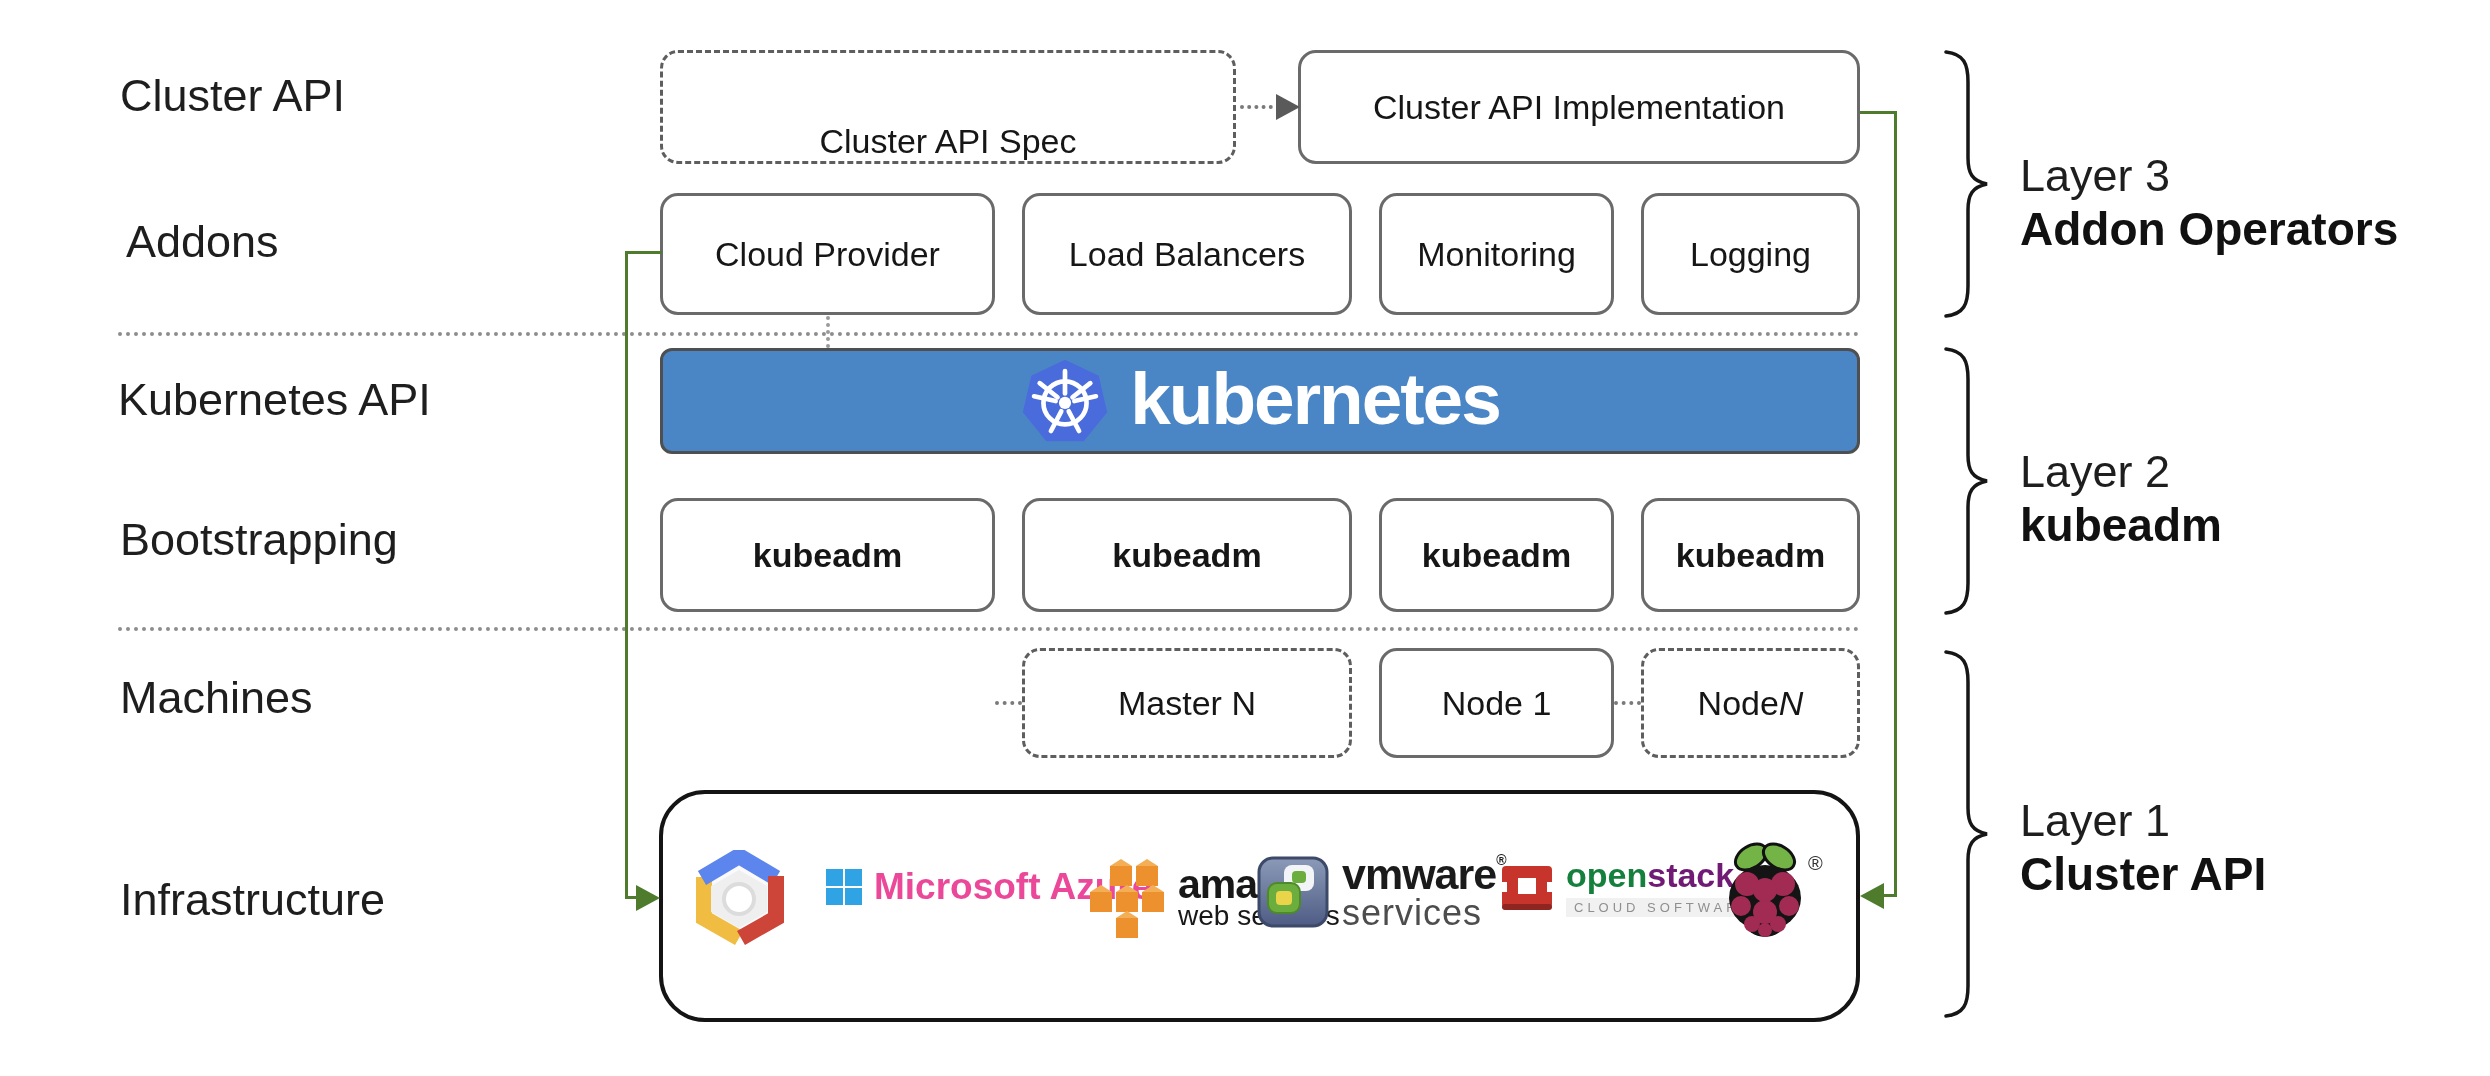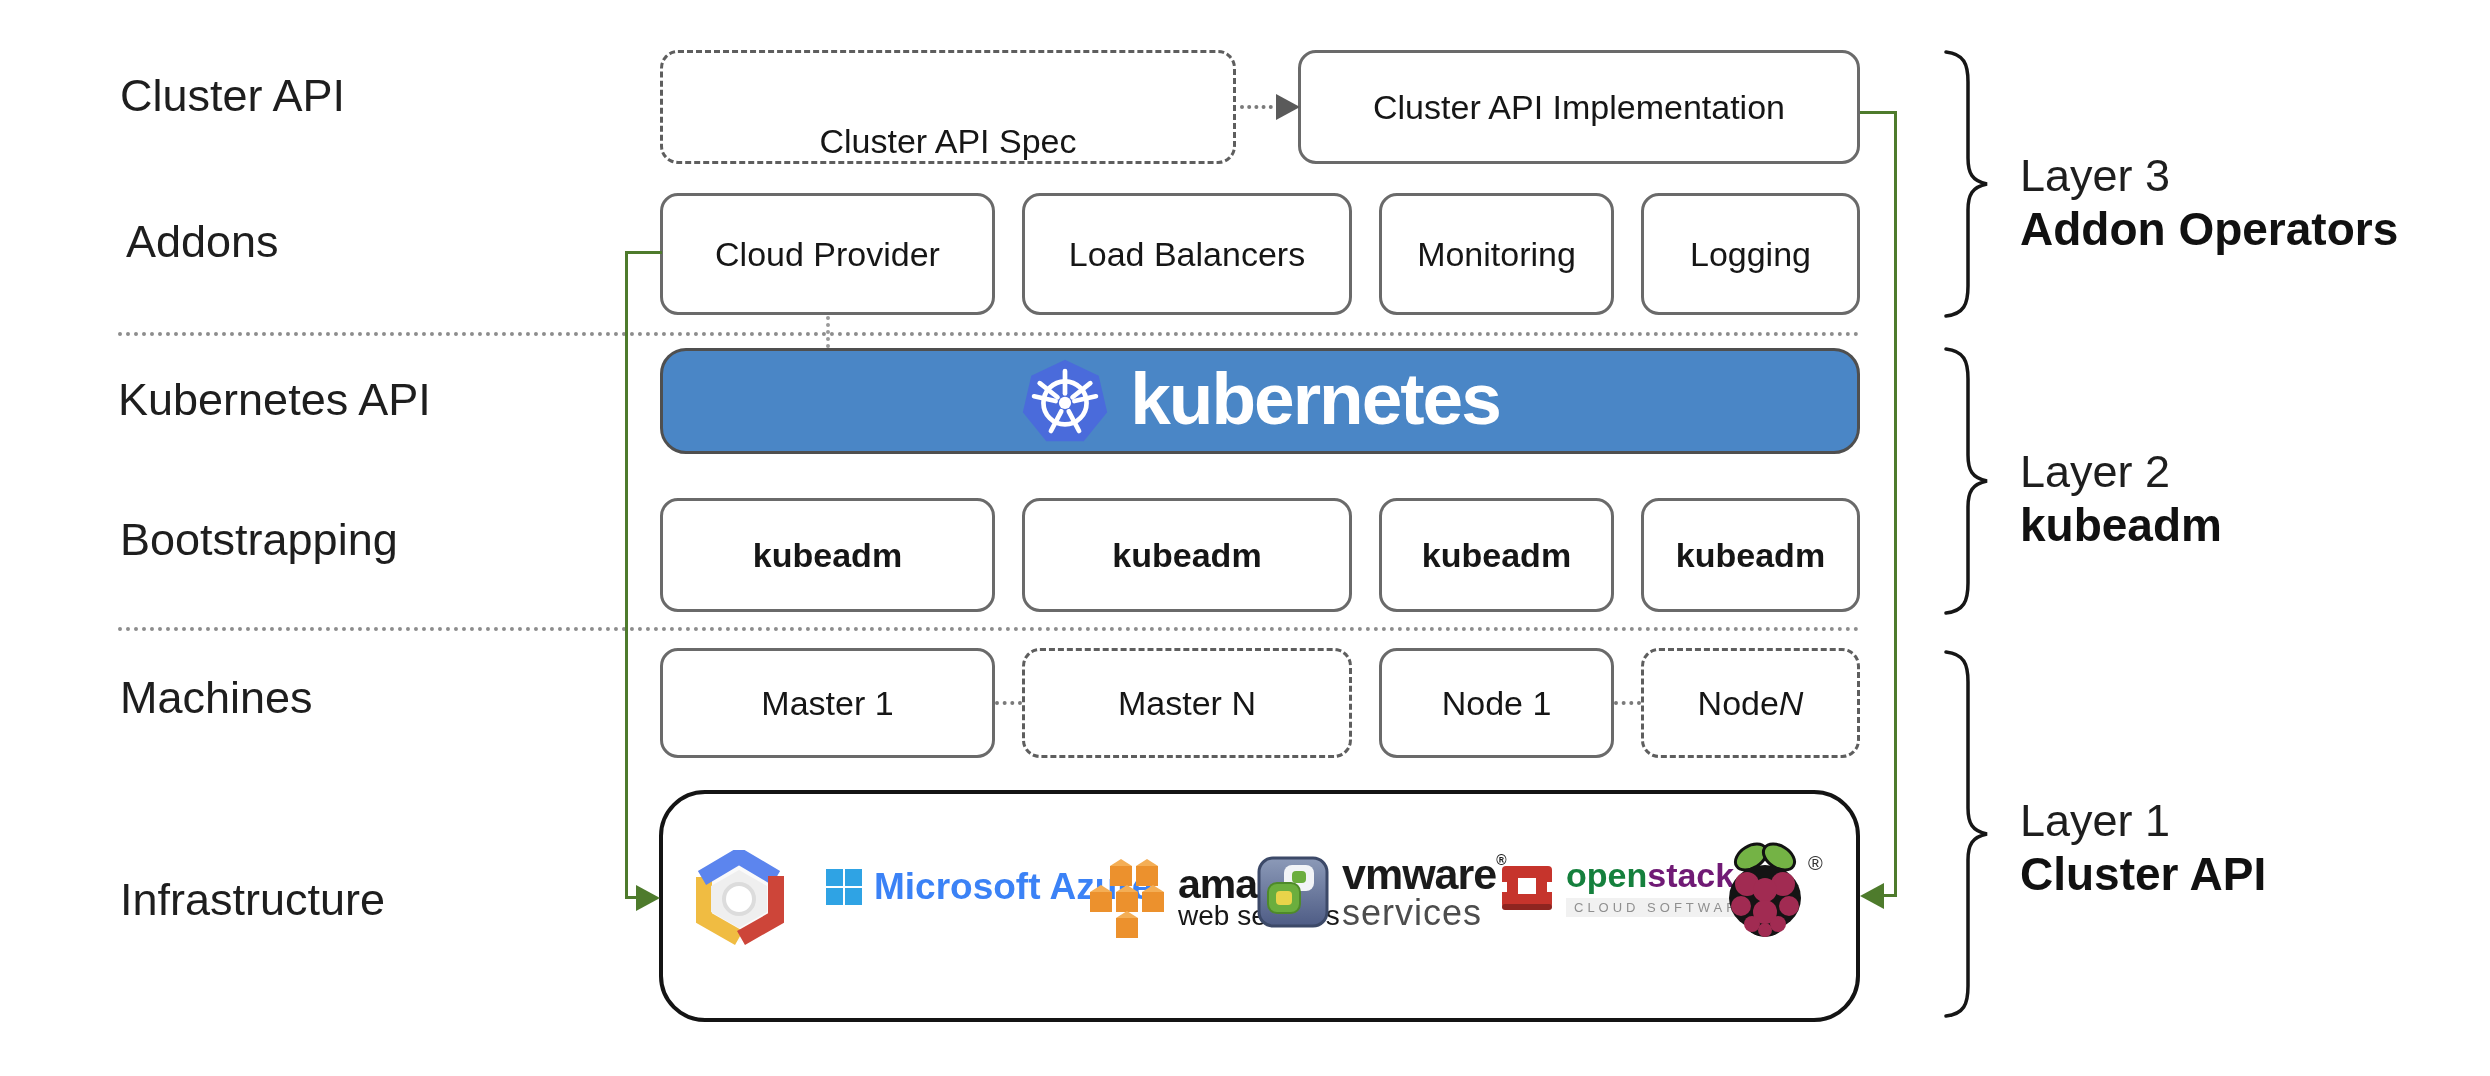--- a/index.html
+++ b/index.html
@@ -11,40 +11,40 @@
   .box{
     position:absolute;box-sizing:border-box;background:#fff;
     border:3px solid #6a6a6a;border-radius:18px;
     display:flex;align-items:center;justify-content:center;
     font-size:34px;color:#161616;white-space:nowrap;text-align:center;
   }
   .box.dashed{border:3.5px dashed #5e5e5e;}
   .box.bold{font-weight:bold;}
   .banner{
     position:absolute;box-sizing:border-box;left:660px;top:348px;width:1200px;height:106px;
-    background:#4A86C6;border:3px solid #4f4f4f;border-radius:26px;
+    background:#4A86C6;border:3px solid #4f4f4f;border-radius:12px;
     display:flex;align-items:center;justify-content:center;gap:20px;
   }
   .banner .wordmark{color:#ffffff;font-weight:bold;font-size:73px;letter-spacing:-2px;line-height:1;padding-bottom:6px;}
   .sep{position:absolute;height:0;border-top:4px dotted #8d8d8d;}
   .dotted-h{position:absolute;height:0;border-top:4px dotted #7a7a7a;}
   .dotted-v{position:absolute;width:0;border-left:4px dotted #9a9a9a;}
   .gline{position:absolute;background:#4E7B2C;}
   .garrow-right{position:absolute;width:0;height:0;border-top:13px solid transparent;border-bottom:13px solid transparent;border-left:24px solid #4E7B2C;}
   .garrow-left{position:absolute;width:0;height:0;border-top:13px solid transparent;border-bottom:13px solid transparent;border-right:24px solid #4E7B2C;}
   .spec-arrowhead{position:absolute;width:0;height:0;border-top:13px solid transparent;border-bottom:13px solid transparent;border-left:24px solid #5a5a5a;}
   .brace{position:absolute;width:48px;}
   .layer-line1{position:absolute;font-size:45px;color:#1e1e1e;white-space:nowrap;}
   .layer-line2{position:absolute;font-size:46px;font-weight:bold;color:#111;white-space:nowrap;}
   .infra{
     position:absolute;left:659px;top:790px;width:1201px;height:232px;box-sizing:border-box;
     background:#fff;border:4px solid #141414;border-radius:46px;
   }
   .logo{position:absolute;display:flex;align-items:center;}
-  .azure-text{font-size:37px;font-weight:600;color:#3b82f6;margin-left:12px;white-space:nowrap;}
+  .azure-text{font-size:37px;font-weight:600;color:#ec4899;margin-left:12px;white-space:nowrap;}
   .aws-text{margin-left:10px;line-height:1;}
   .aws-line1{font-size:41px;font-weight:bold;color:#181818;letter-spacing:-1px;line-height:0.9;}
   .aws-line2{font-size:28px;color:#181818;letter-spacing:0px;}
   .vmware-text{margin-left:12px;line-height:1;}
   .vmware-line1{font-size:43px;font-weight:bold;color:#1b1b1b;letter-spacing:-1px;line-height:0.95;}
   .vmware-mark{font-size:14px;vertical-align:top;color:#1b1b1b;}
   .vmware-line2{font-size:36px;color:#4d4d4d;letter-spacing:1px;}
   .os-text{margin-left:10px;line-height:1;}
   .os-line1{font-size:34px;font-weight:bold;line-height:1;}
   .os-open{color:#15803d;}
@@ -116,23 +116,20 @@
   <div class="box bold" style="left:1022px;top:498px;width:330px;height:114px;">
     <span>kubeadm</span>
     </div>
   <div class="box bold" style="left:1379px;top:498px;width:235px;height:114px;">
     <span>kubeadm</span>
     </div>
   <div class="box bold" style="left:1641px;top:498px;width:219px;height:114px;">
     <span>kubeadm</span>
     </div>
 
-  <div class="box" style="left:660px;top:648px;width:335px;height:110px;">
-    <span>Master 1</span>
-    </div>
   <div class="box dashed" style="left:1022px;top:648px;width:330px;height:110px;">
     <span>Master N</span>
     </div>
   <div class="box" style="left:1379px;top:648px;width:235px;height:110px;">
     <span>Node 1</span>
     </div>
   <div class="box dashed" style="left:1641px;top:648px;width:219px;height:110px;">
     <span>Node </span>
       <span style="font-style:italic;">N</span>
     </div>

